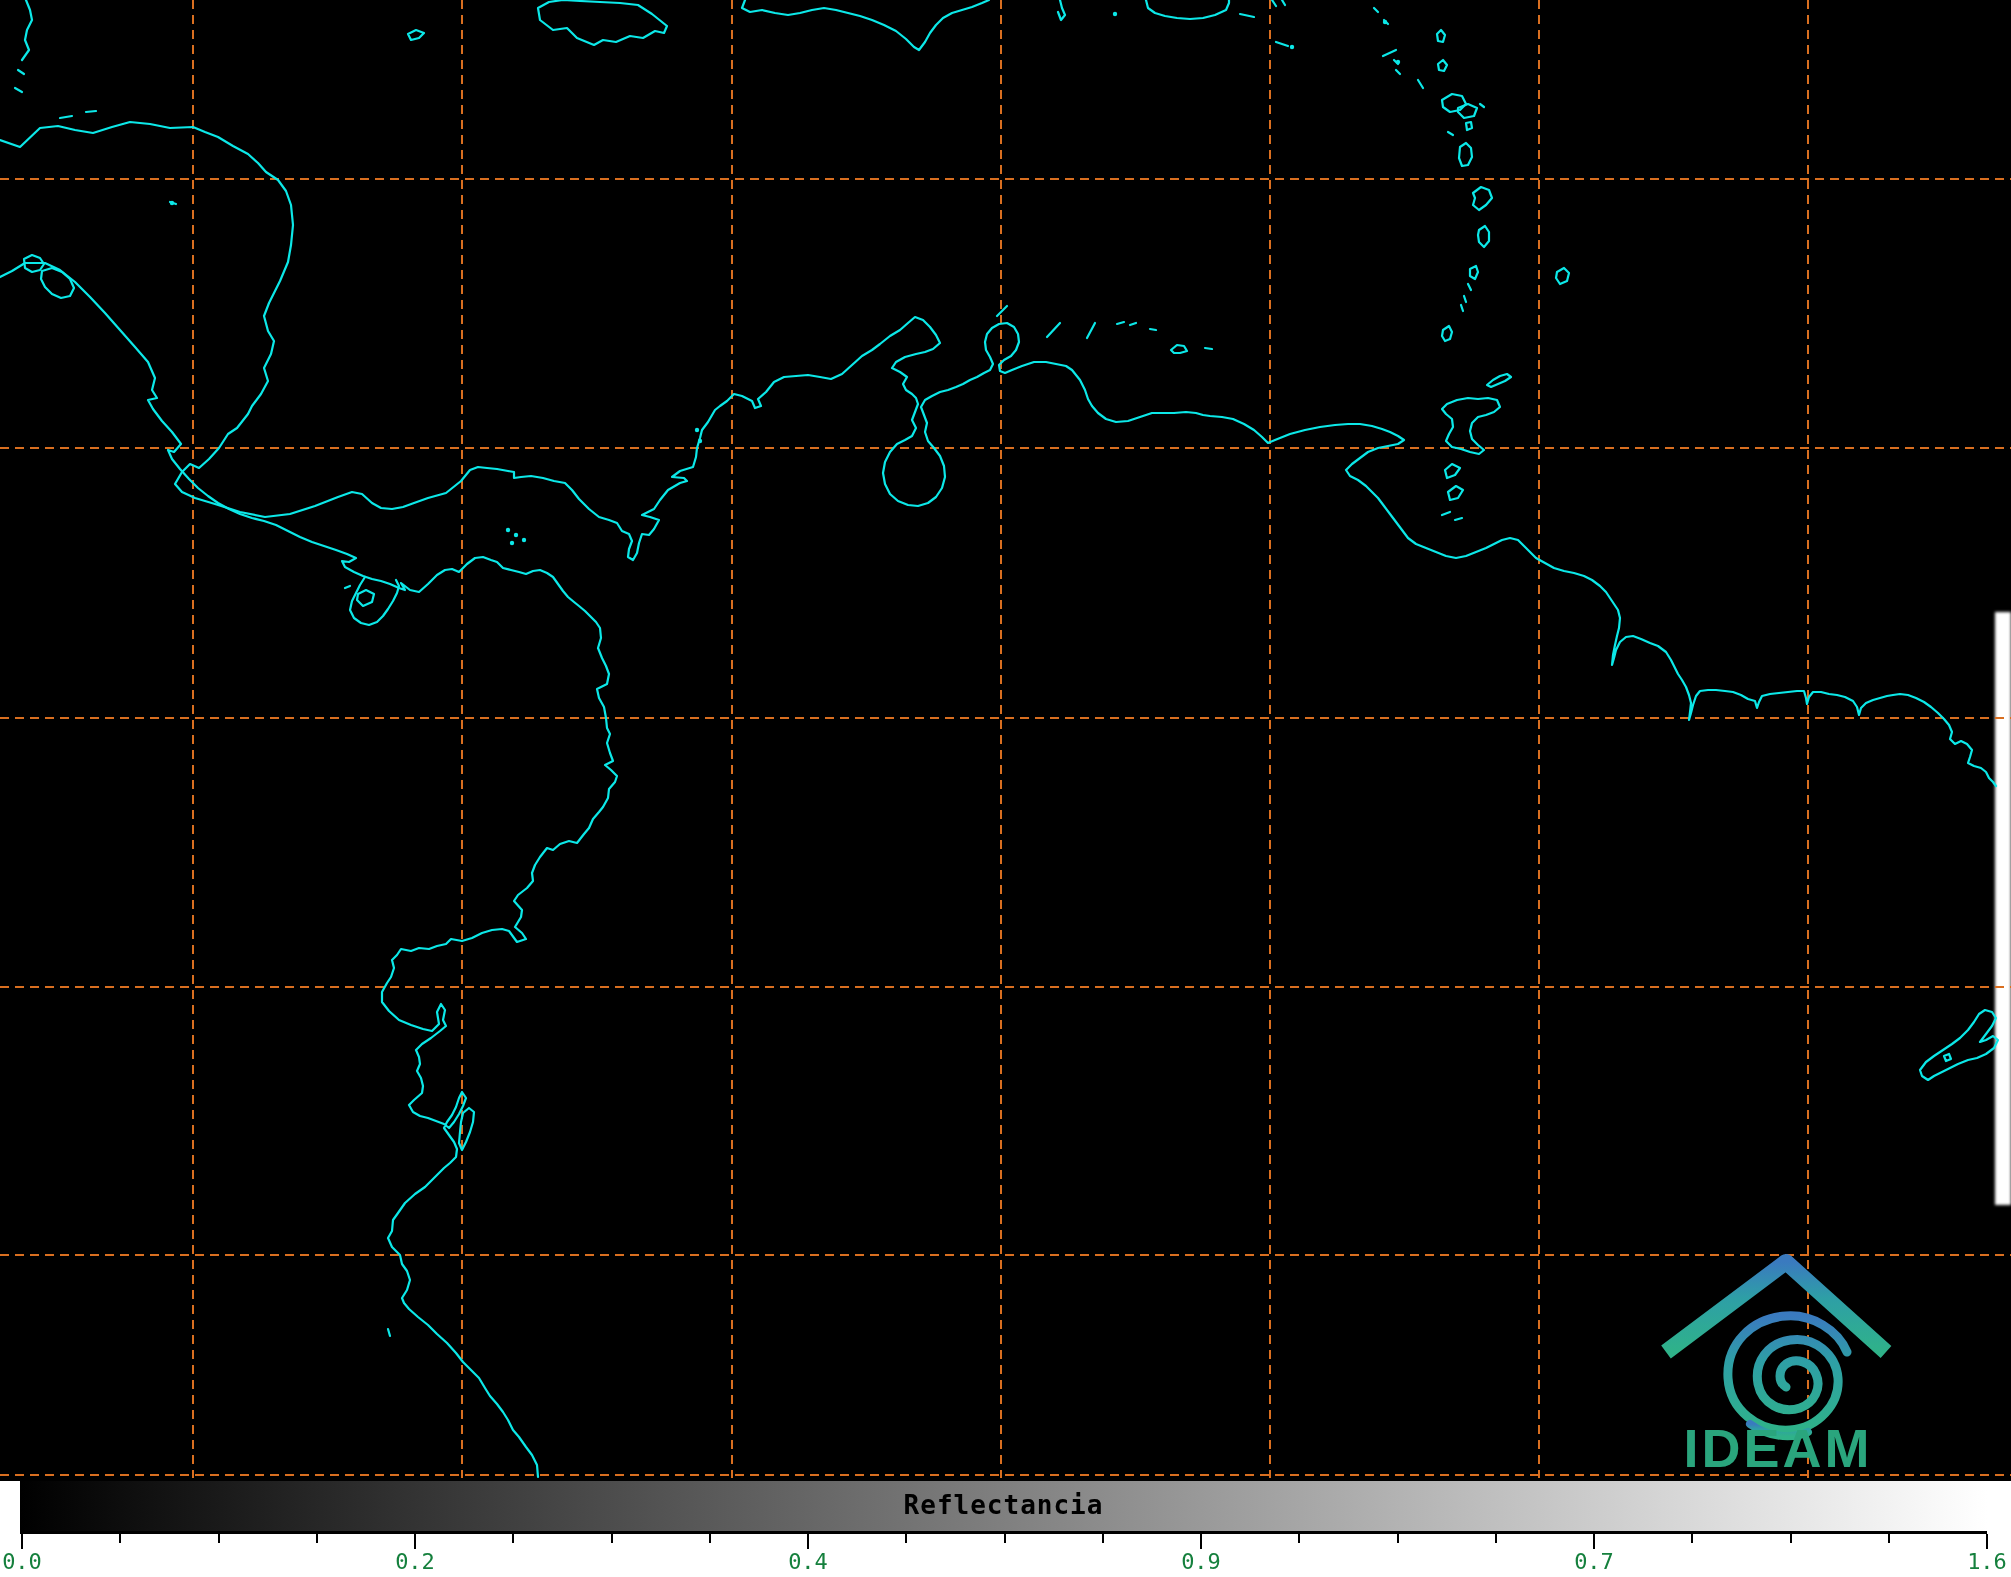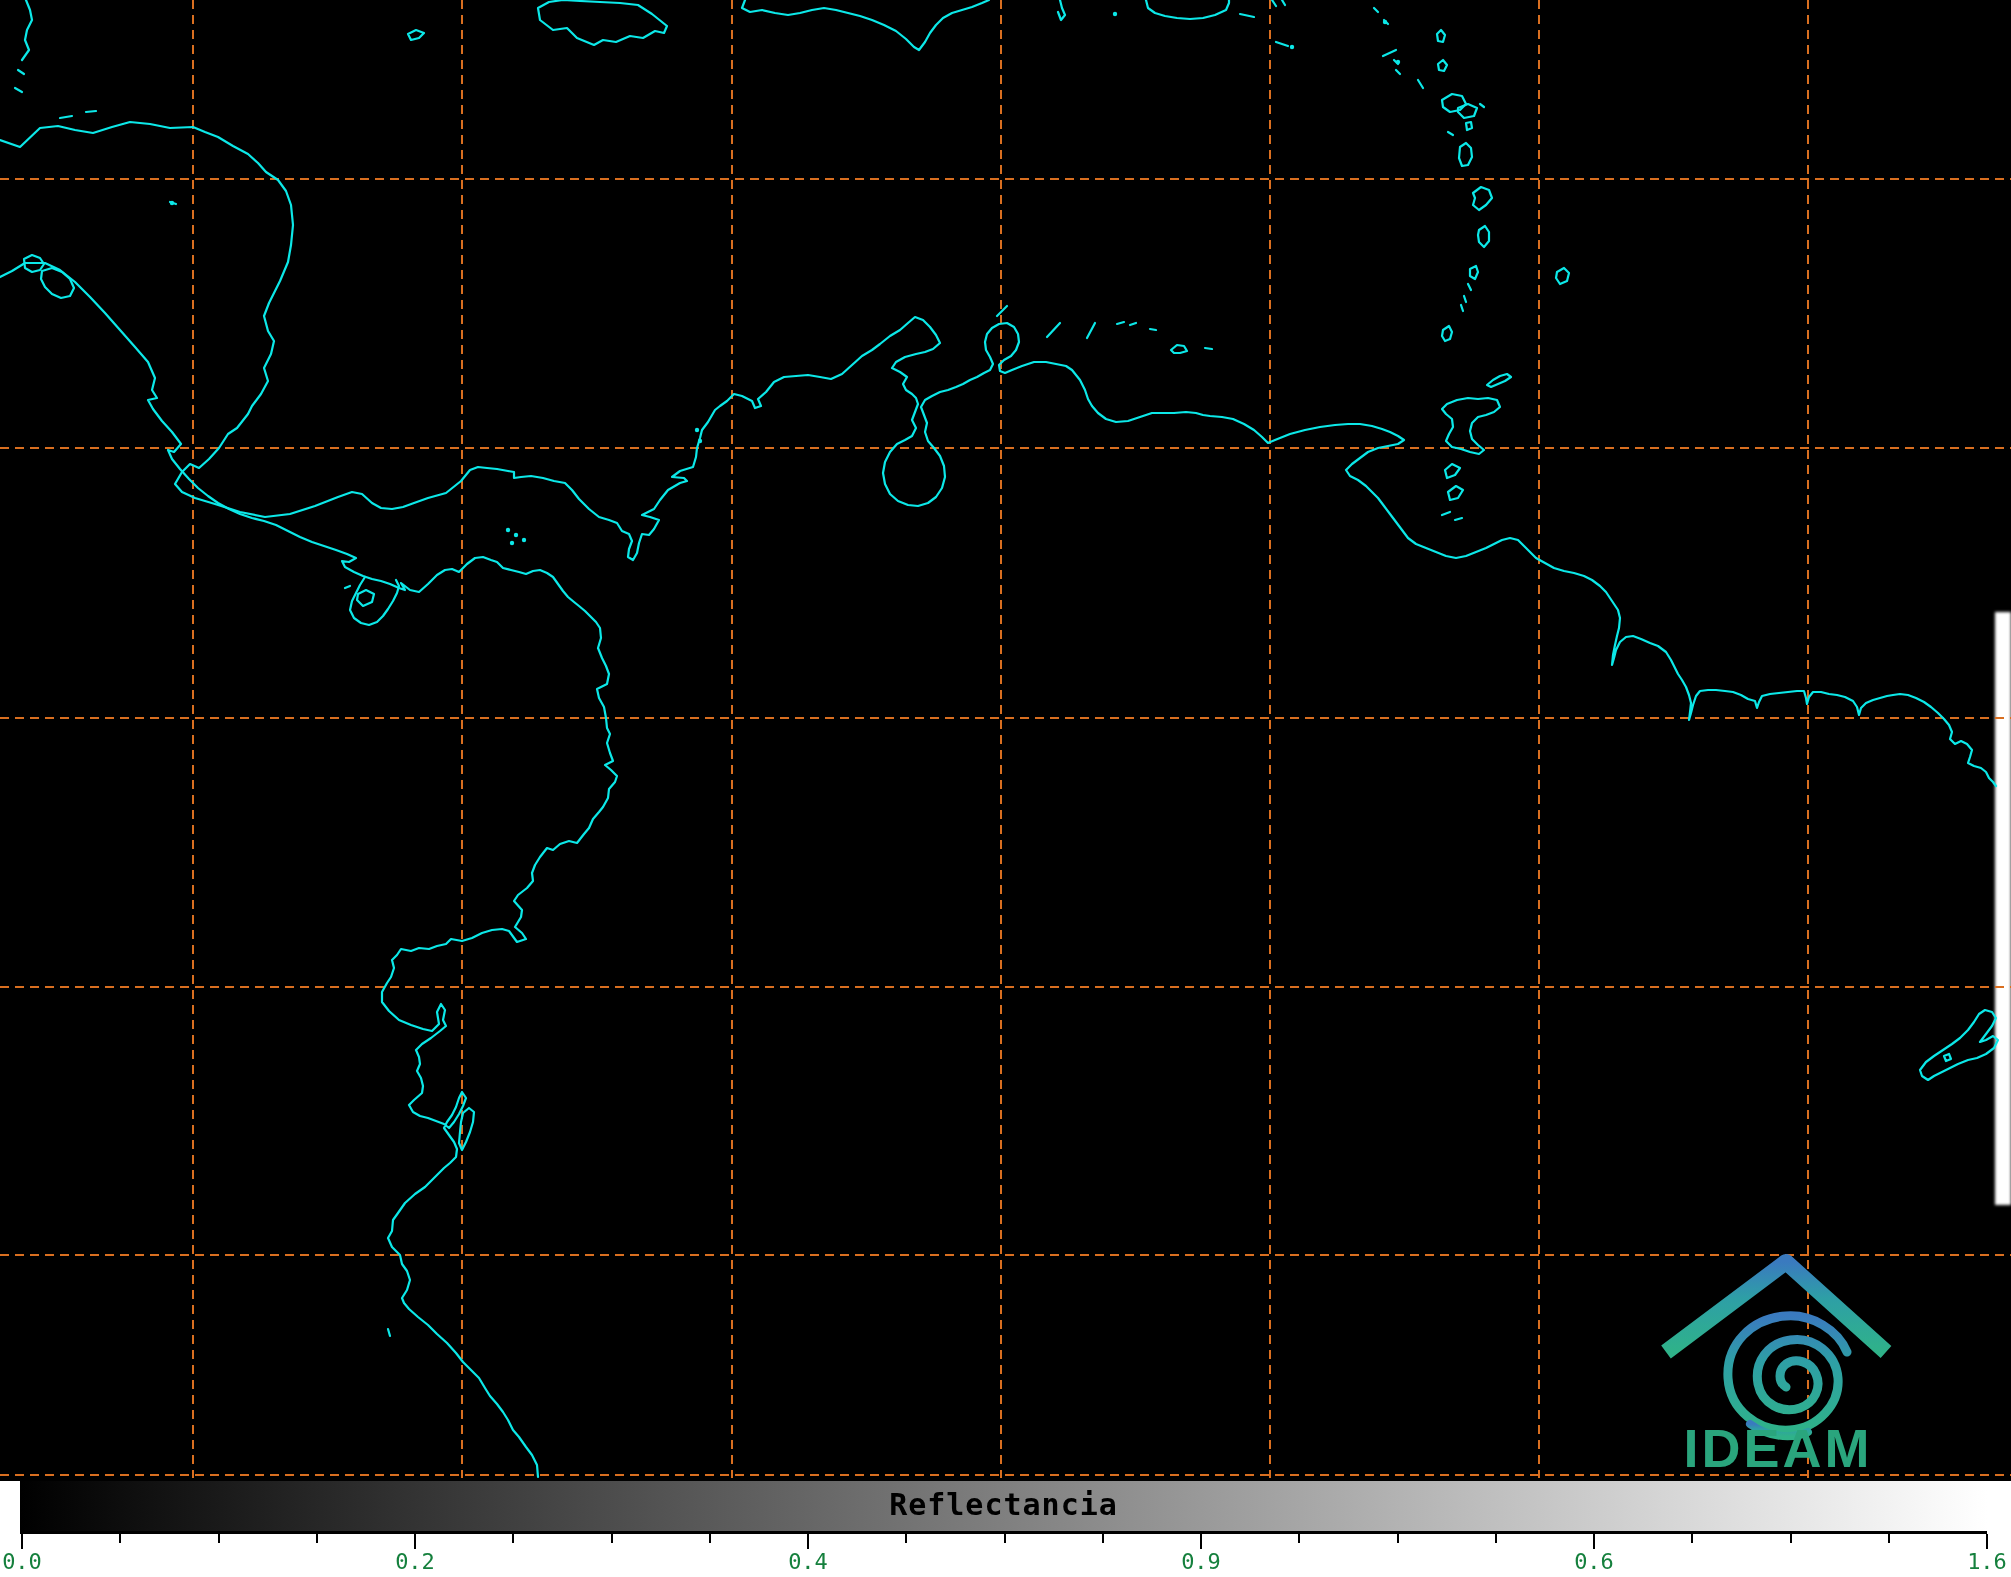--- a/index.html
+++ b/index.html
@@ -15,21 +15,21 @@
   #footer{
     position:absolute;left:0;top:1481px;width:2011px;height:96px;background:#fff;
   }
   #colorbar{
     position:absolute;left:20px;top:0px;width:1967px;height:50px;
     background:linear-gradient(to right,#000,#fff);
     border-bottom:3px solid #000;
   }
   #colorbar-label{
     position:absolute;left:50%;top:50%;transform:translate(-50%,-54%);
-    font-weight:bold;font-size:30px;color:#000;letter-spacing:1px;
+    font-weight:bold;font-size:26px;color:#000;letter-spacing:1px;
   }
   .cbar-tick{position:absolute;width:2px;background:#000;top:53px;}
   .cbar-tick.major{height:15px;}
   .cbar-tick.minor{height:9px;}
   .cbar-ticklabel{
     position:absolute;top:70px;transform:translateX(-50%);
     font-size:22px;color:#15803d;line-height:1;
   }
   #logo-text{
     font-family:"Liberation Sans","DejaVu Sans",sans-serif;
@@ -193,18 +193,18 @@
         <div class="cbar-tick minor" style="left: 1494.75px;"></div>
         <div class="cbar-tick major" style="left: 1593px;"></div>
         <div class="cbar-tick minor" style="left: 1691.25px;"></div>
         <div class="cbar-tick minor" style="left: 1789.5px;"></div>
         <div class="cbar-tick minor" style="left: 1887.75px;"></div>
         <div class="cbar-tick major" style="left: 1986px;"></div>
         <div class="cbar-ticklabel" style="left: 22px;">0.0</div>
         <div class="cbar-ticklabel" style="left: 415px;">0.2</div>
         <div class="cbar-ticklabel" style="left: 808px;">0.4</div>
         <div class="cbar-ticklabel" style="left: 1201px;">0.9</div>
-        <div class="cbar-ticklabel" style="left: 1594px;">0.6</div>
+        <div class="cbar-ticklabel" style="left: 1594px;">0.7</div>
         <div class="cbar-ticklabel" style="left: 1987px;">1.6</div>
       </div>
   </div>
 
 </div>
 
 </body></html>

